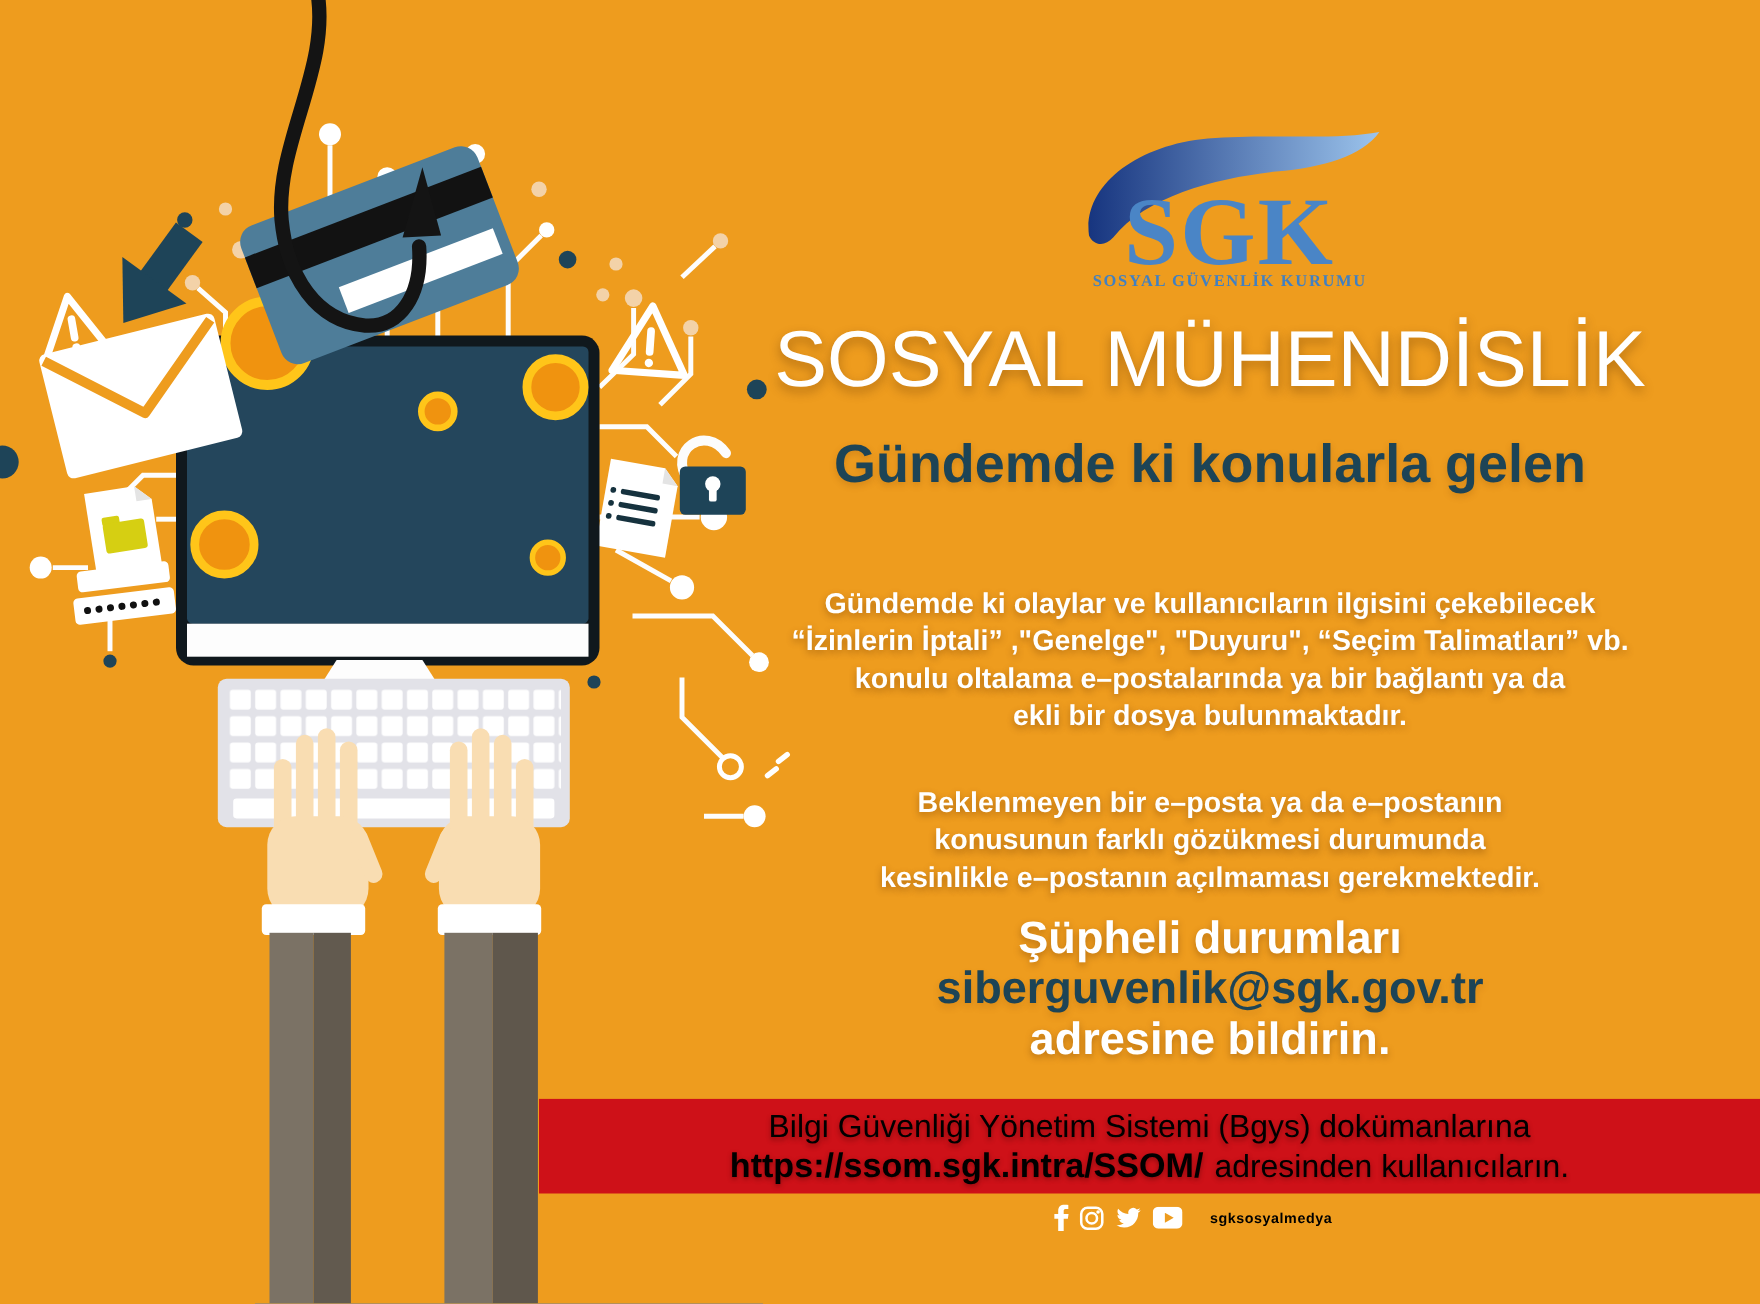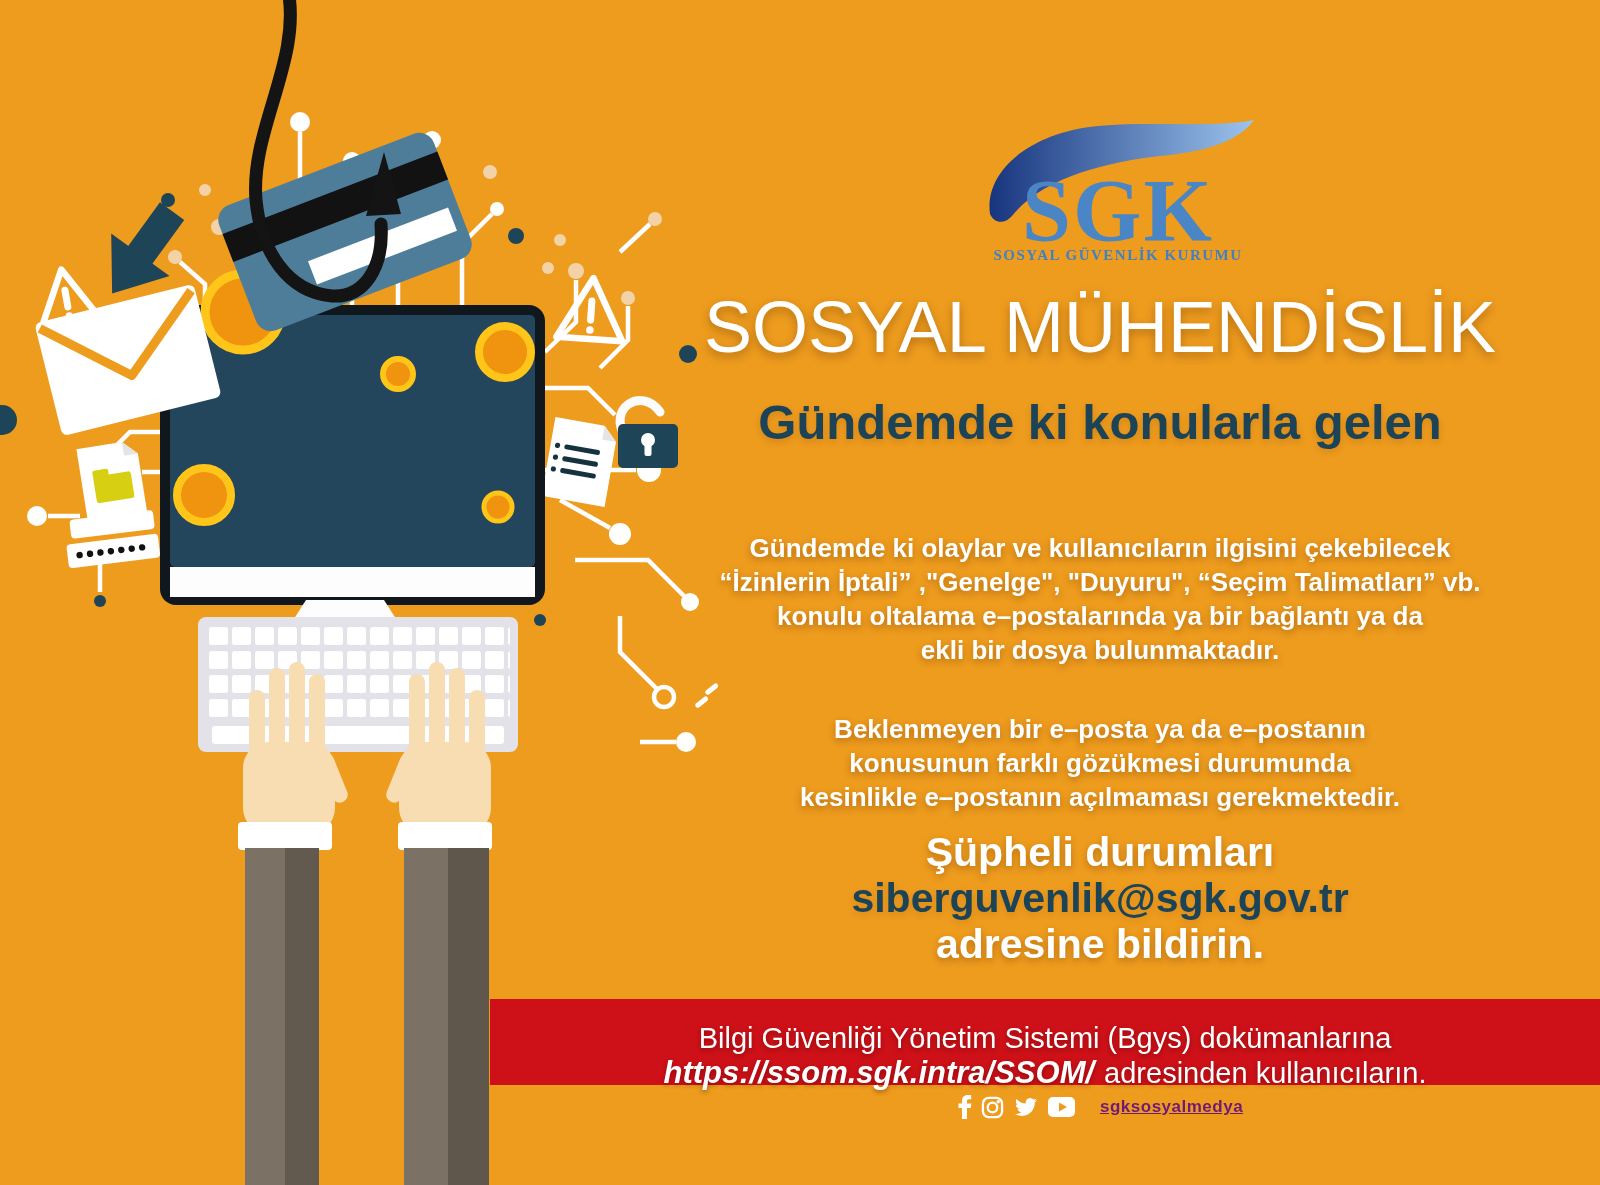--- a/index.html
+++ b/index.html
@@ -27,34 +27,34 @@
     text-shadow:0 3px 7px rgba(110,55,0,.45);
   }
   .para1 { top:531px; }
   .para2 { top:712px; }
   .report { top:829px; font-size:41px; font-weight:bold; line-height:46px;
             color:#ffffff; text-shadow:0 3px 7px rgba(110,55,0,.40); }
   .report .email { color:#1d4456; text-shadow:0 3px 7px rgba(120,60,0,.18); }
   
   .banner {
     position:absolute; left:490px; right:0; top:999px; height:86px;
-    background:#ce1118; color:#ffffff; text-align:center;
-    padding-top:22px; box-sizing:border-box;
+    background:#ce1118; color:#000000; text-align:center;
+    padding-top:9px; box-sizing:border-box;
   }
   .banner .l1 { font-size:29px; font-weight:400; line-height:34px;
                 text-shadow:0 2px 5px rgba(60,0,0,.45); }
   .banner .l2 { font-size:29px; font-weight:400; line-height:36px;
                 text-shadow:0 2px 5px rgba(60,0,0,.45); }
-  .banner .url { font-weight:bold; font-size:31px;font-style:italic; }
+  .banner .url { font-weight:bold; font-size:31px; }
   .banner .suffix { margin-left:10px; }
   
   .social { position:absolute; left:958px; top:1092px; height:30px;
             display:flex; align-items:center; gap:9px; }
-  .social .handle { color:#701a75; font-size:17px; font-weight:bold;
-                    letter-spacing:.5px; margin-left:16px;text-decoration:underline; }
+  .social .handle { color:#000000; font-size:13px; font-weight:bold;
+                    letter-spacing:.5px; margin-left:16px; }
 </style>
 </head>
 <body>
 
 <div class="poster">
 
   <svg class="illu" width="720" height="1185" viewBox="0 0 720 1185">
     <defs>
       <pattern id="keys" width="23" height="24" patternUnits="userSpaceOnUse">
         <rect x="2" y="3" width="19" height="18" rx="2.5" fill="#ffffff"></rect>

